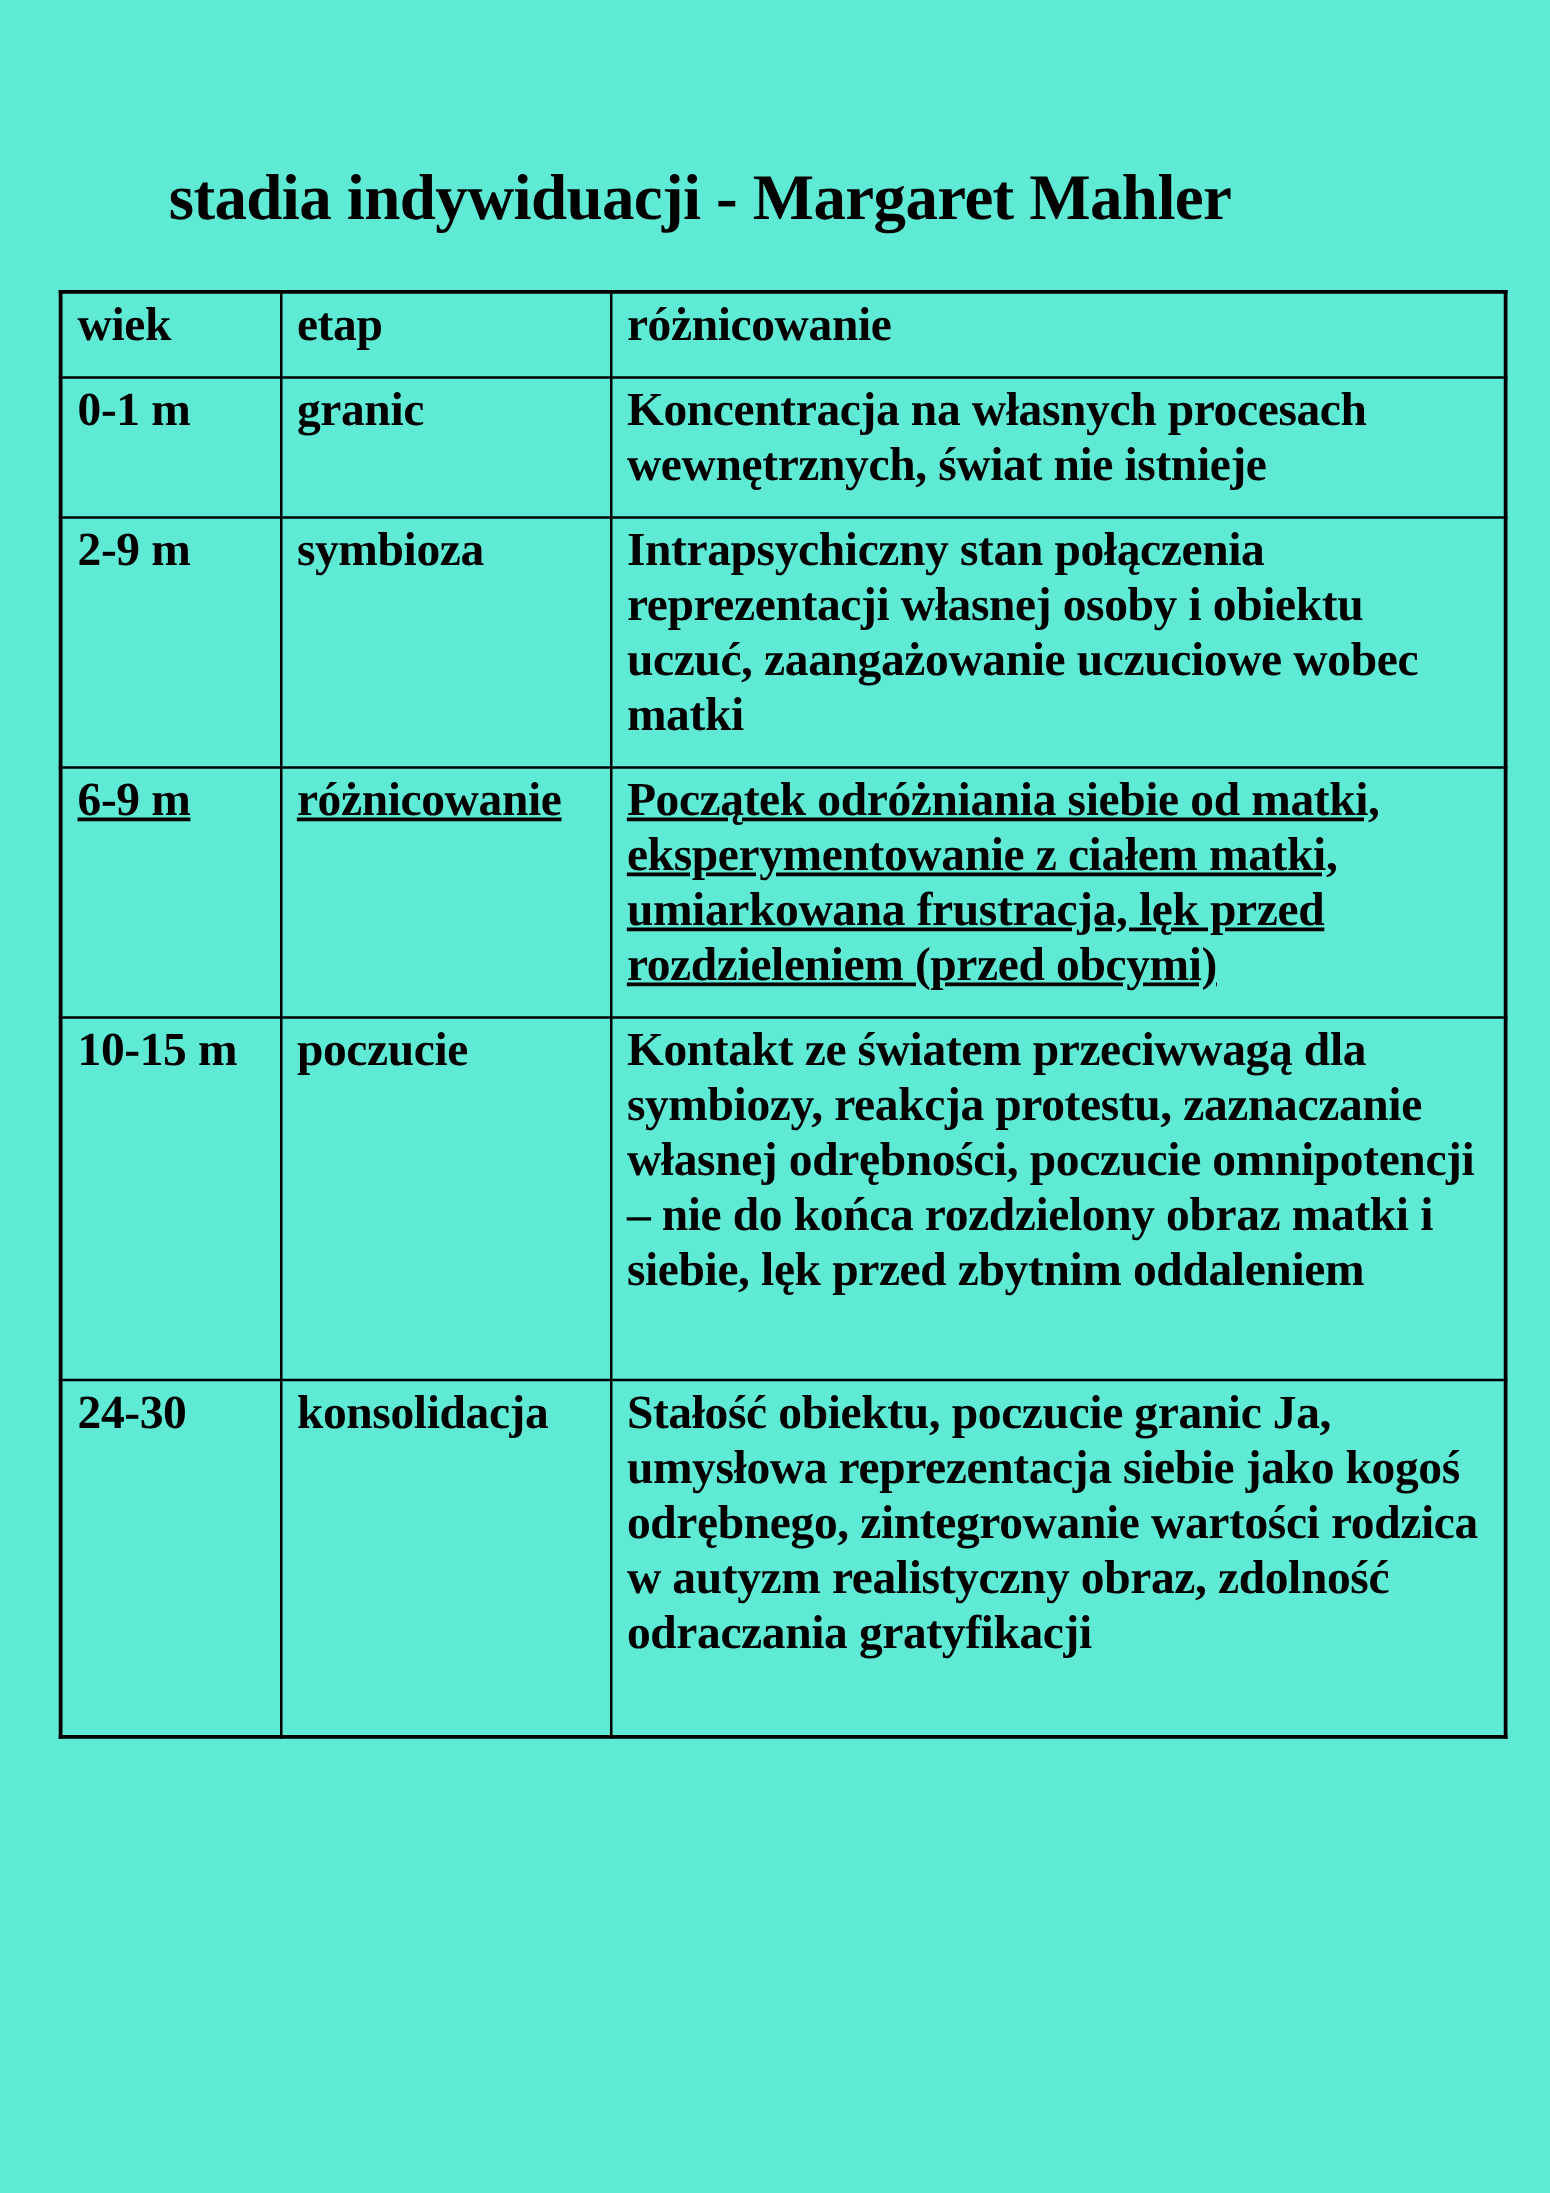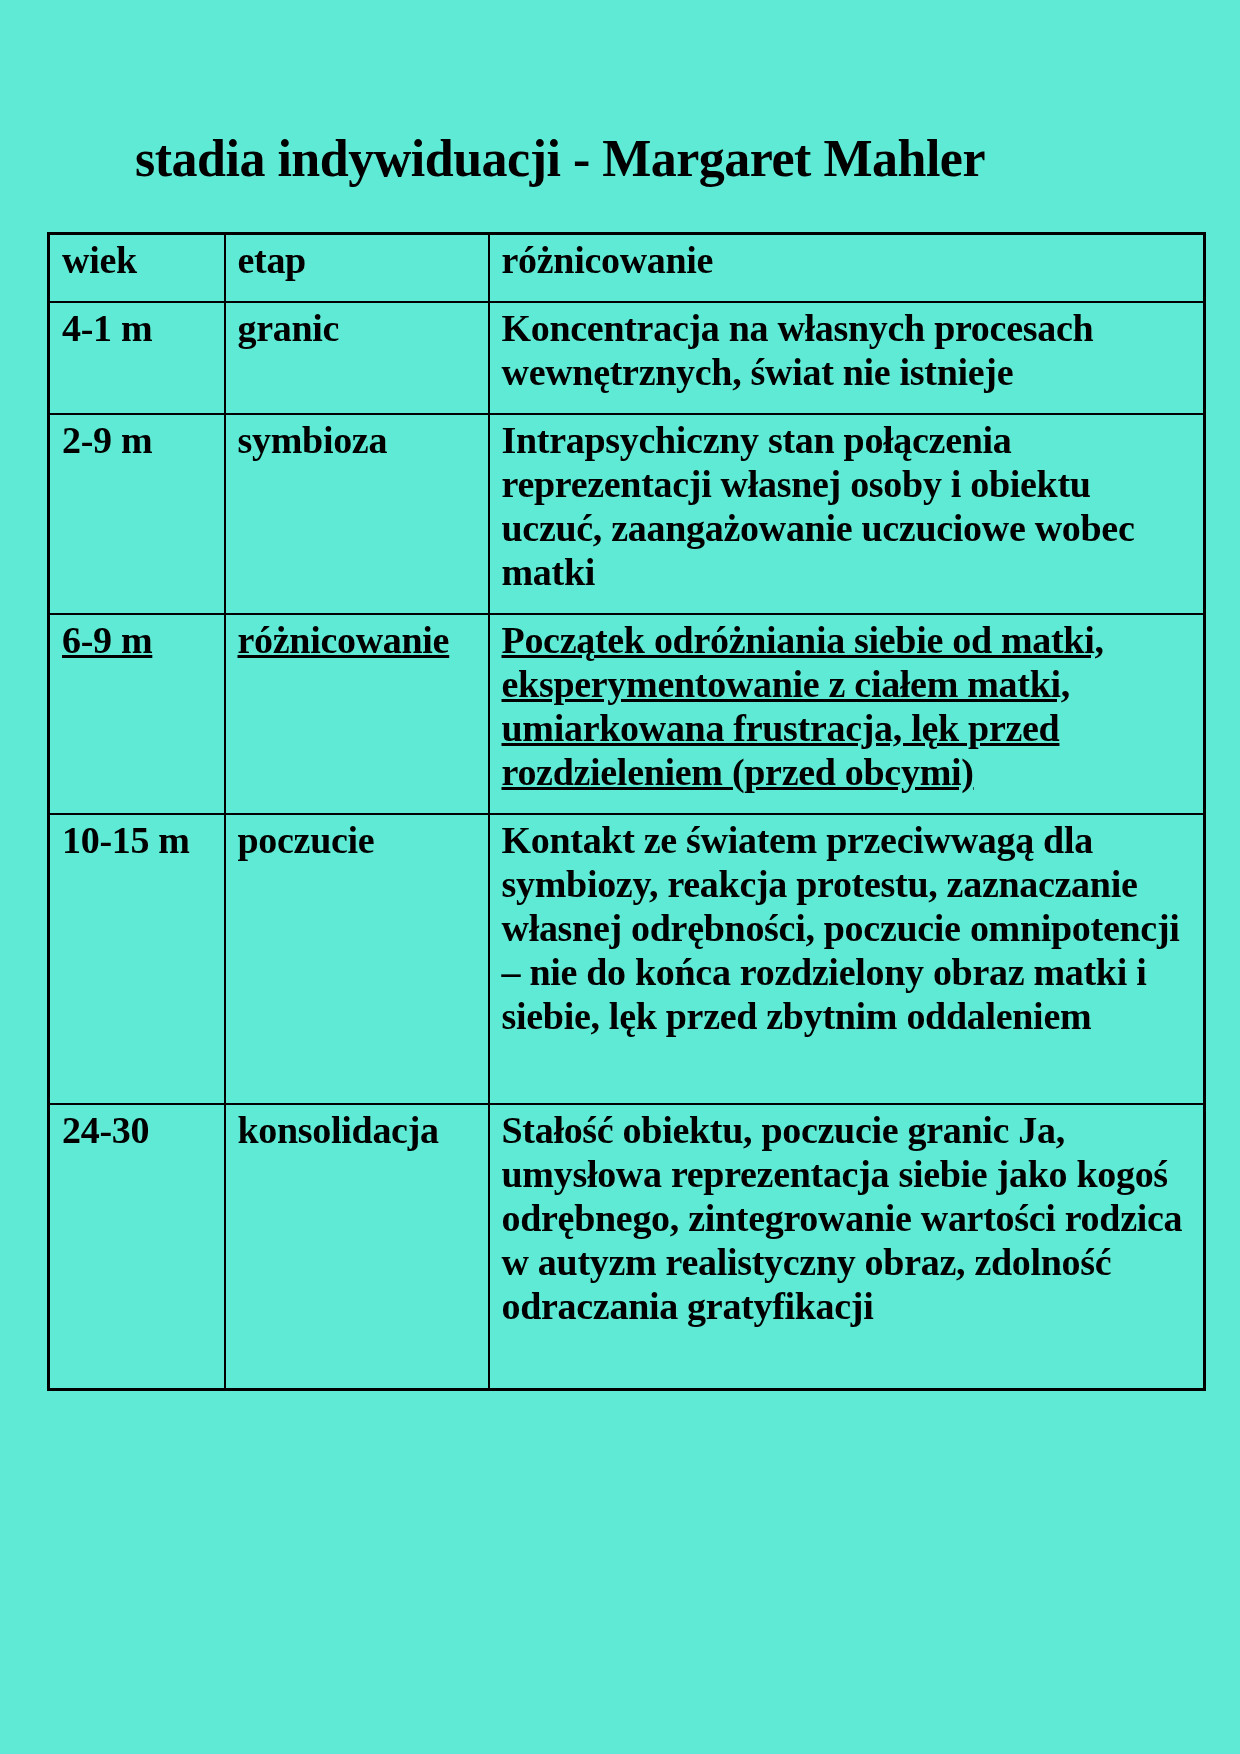--- a/index.html
+++ b/index.html
@@ -78,21 +78,21 @@
       <col class="c3">
     </colgroup>
     <tbody>
       <tr class="rh">
         <th>wiek</th>
         <th>etap</th>
         <th>różnicowanie</th>
       </tr>
 
       <tr class="r0">
-        <td>4-1 m</td>
+        <td>0-1 m</td>
         <td>granic</td>
         <td>Koncentracja na własnych procesach wewnętrznych, świat nie istnieje</td>
       </tr>
 
       <tr class="r1">
         <td>2-9 m</td>
         <td>symbioza</td>
         <td>Intrapsychiczny stan połączenia reprezentacji własnej osoby i obiektu uczuć, zaangażowanie uczuciowe wobec matki</td>
       </tr>
 

